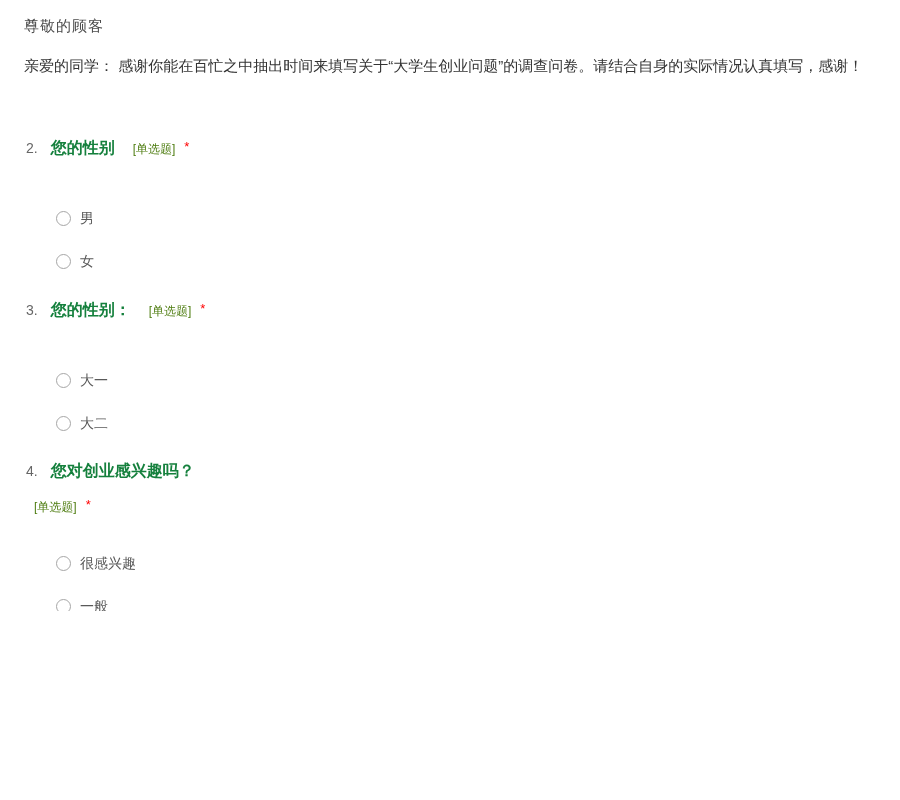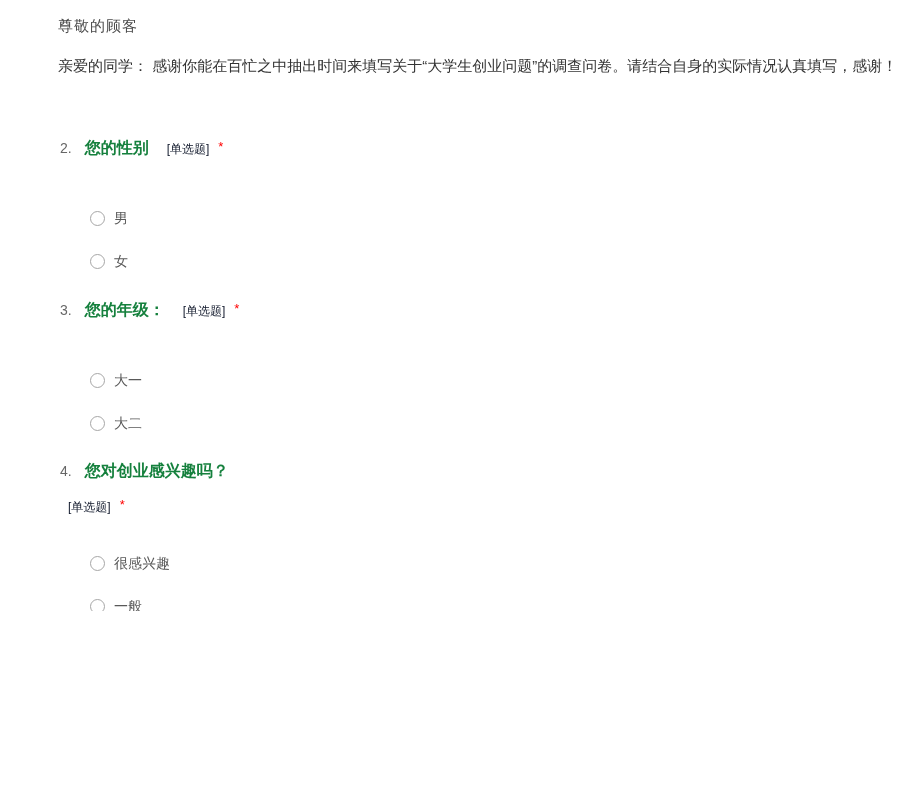--- a/index.html
+++ b/index.html
@@ -8,21 +8,21 @@
     background: #ffffff;
     overflow: hidden;
   }
   body {
     width: 900px;
     height: 800px;
     font-family: "Liberation Sans", sans-serif;
     position: relative;
   }
   .page {
-    padding: 18px 38px 0 58px;
+    padding: 18px 38px 0 24px;
     box-sizing: border-box;
     width: 900px;
     height: 611px;
     overflow: hidden;
   }
   .survey-title {
     margin: 0;
     font-size: 15px;
     font-weight: 400;
     line-height: 16px;
@@ -51,21 +51,21 @@
     color: #666666;
     margin-right: 13px;
   }
   .q-title {
     font-size: 16px;
     font-weight: 700;
     color: #15803d;
   }
   .q-type {
     font-size: 12px;
-    color: #0f172a;
+    color: #4d7c0f;
     margin-left: 18px;
   }
   .q-req {
     font-size: 13px;
     margin-left: 9px;
     position: relative;
     top: -2px;
   }
   .q-meta-line {
     margin-top: 19px;
@@ -127,21 +127,21 @@
       <div class="option">
         <span class="radio"></span>
         <span class="opt-label">女</span>
       </div>
     </div>
   </section>
 
   <section class="question q3">
     <div class="q-head">
       <span class="q-num">3.</span>
-      <span class="q-title">您的年级：</span>
+      <span class="q-title">您的性别：</span>
       <span class="q-type">[单选题]</span>
       <span class="q-req" style="color:#ff0000">*</span>
     </div>
     <div class="options">
       <div class="option">
         <span class="radio"></span>
         <span class="opt-label">大一</span>
       </div>
       <div class="option">
         <span class="radio"></span>

